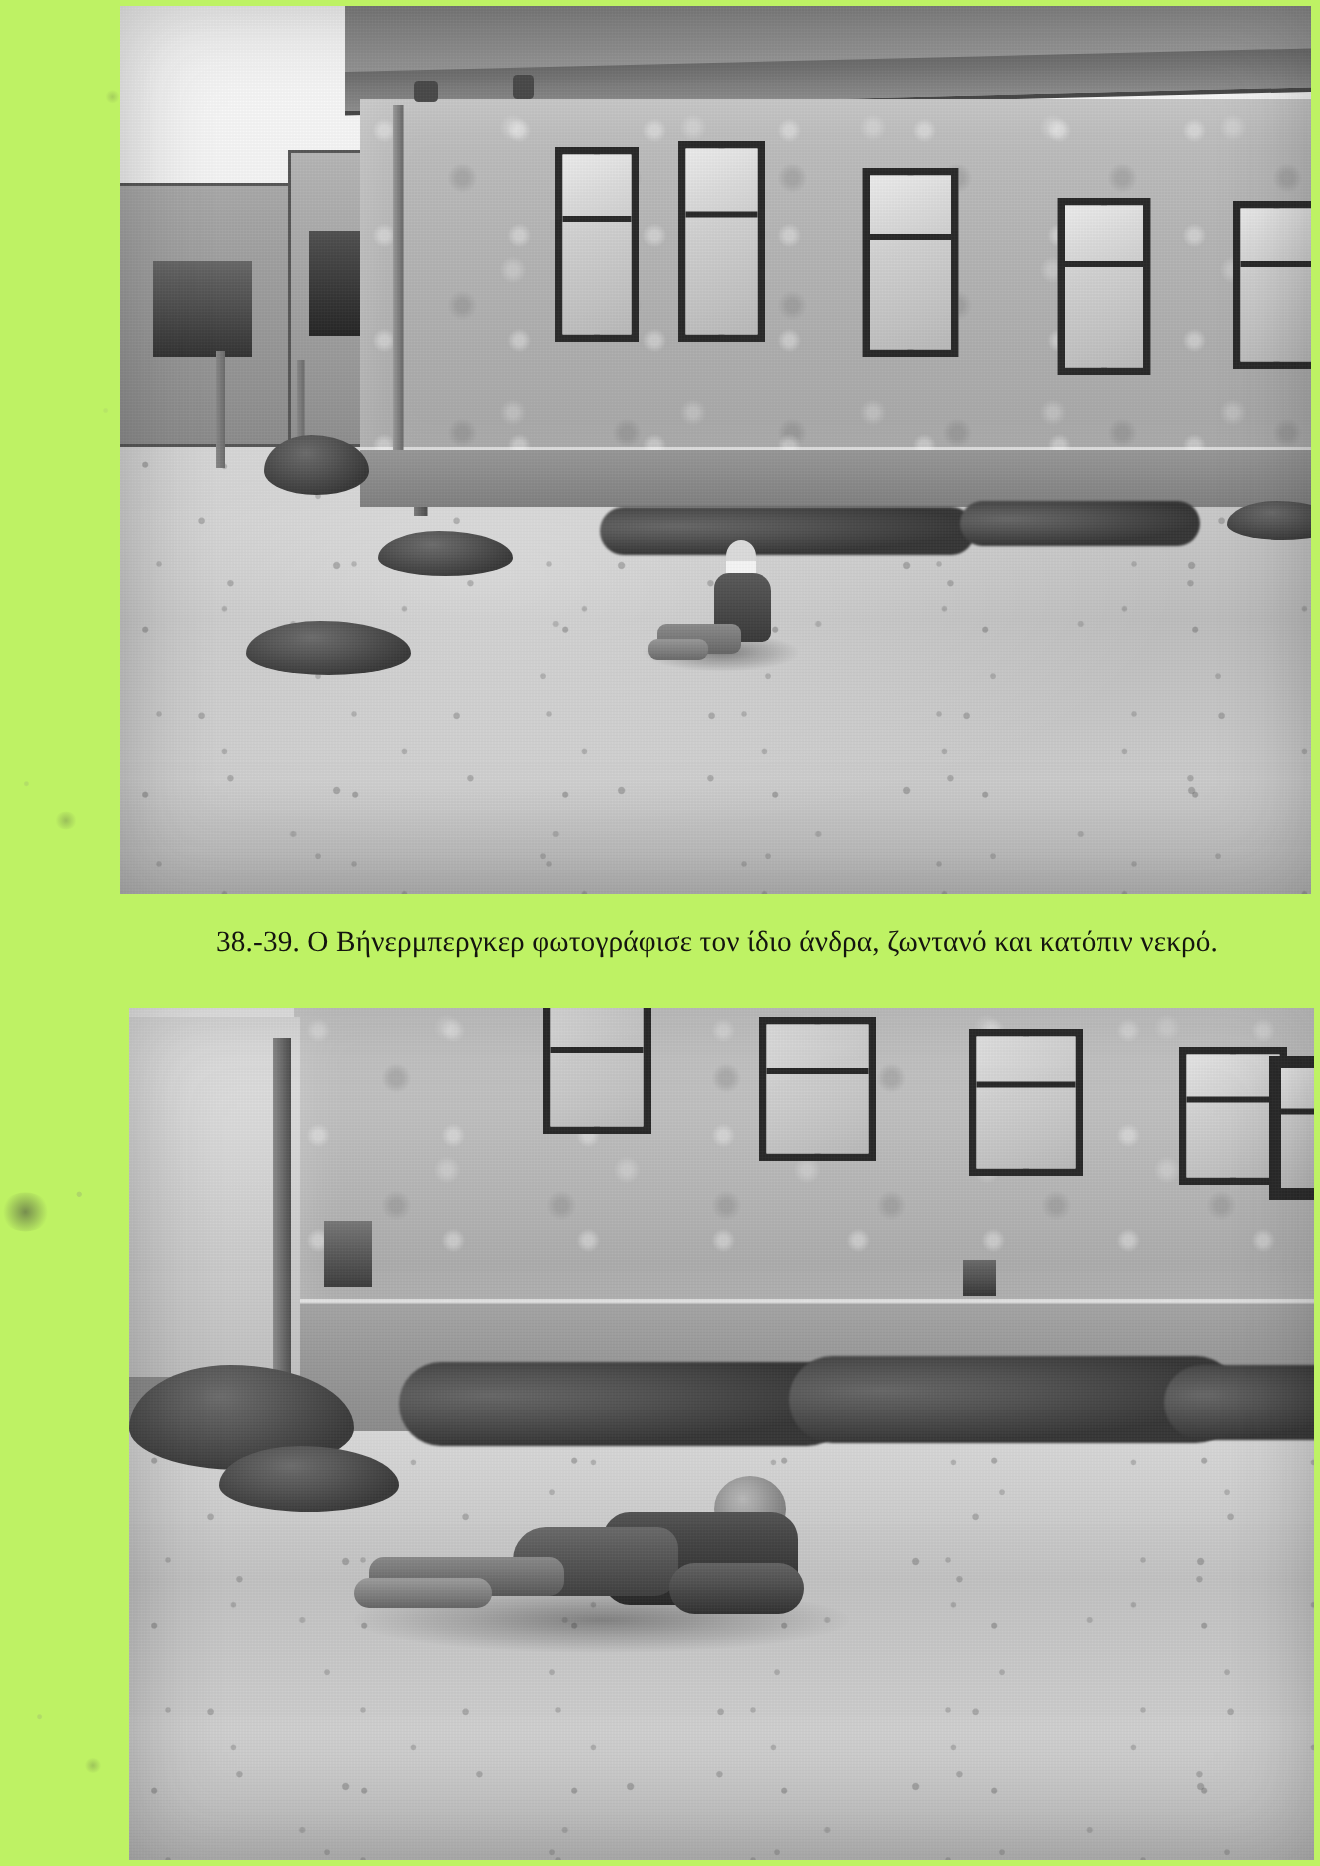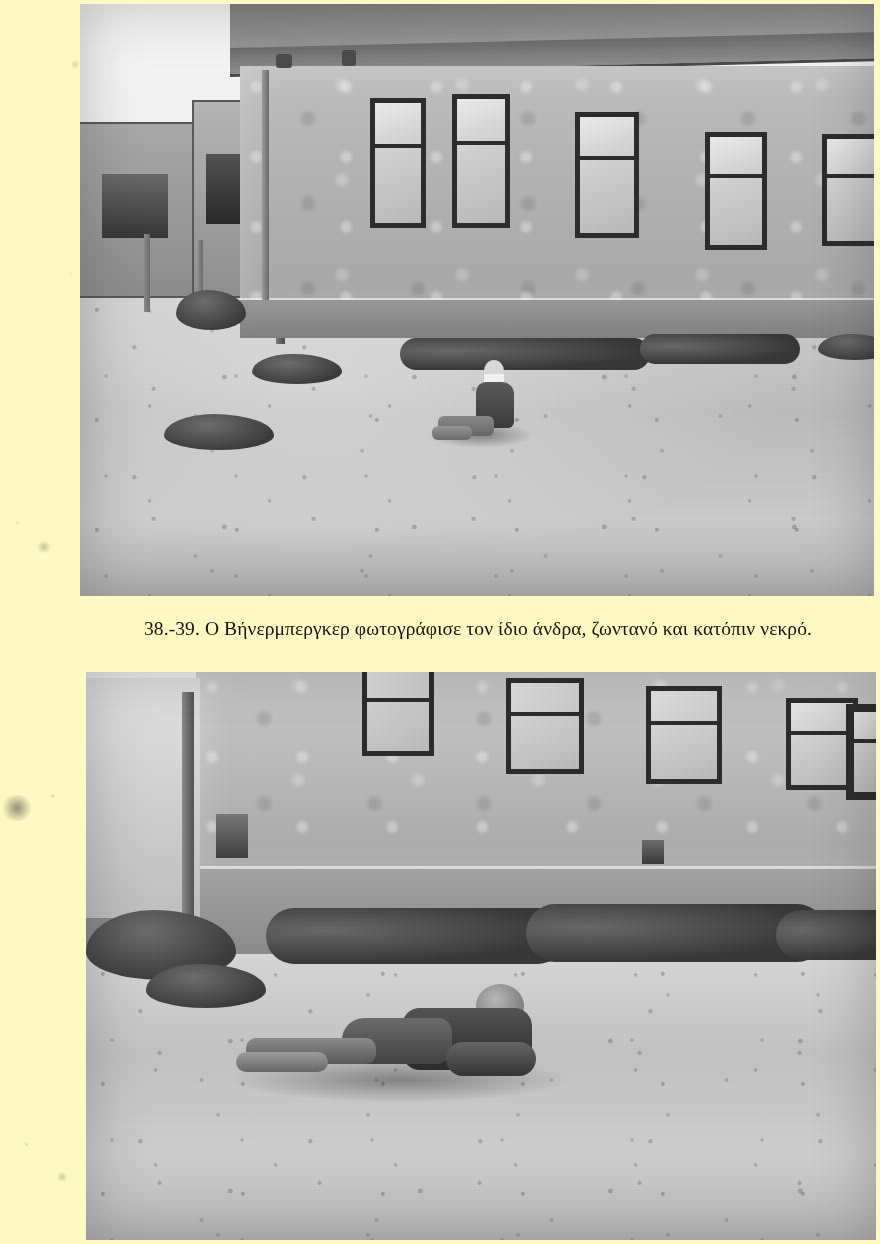--- a/index.html
+++ b/index.html
@@ -11,21 +11,21 @@
     width: 880px;
     height: 1244px;
     position: relative;
     font-family: "Liberation Serif", serif;
     overflow: hidden;
   }
 
   .page {
     position: absolute;
     inset: 0;
-    background: #fef9c3;
+    background: #bef264;
   }
 
   
   .page-grain {
     position: absolute;
     inset: 0;
     background:
       radial-gradient(circle at 6% 64%, rgba(120,120,120,.22) 0 1.5px, transparent 2px),
       radial-gradient(circle at 3% 92%, rgba(120,120,120,.18) 0 1.2px, transparent 2px),
       radial-gradient(circle at 2% 42%, rgba(120,120,120,.16) 0 1.1px, transparent 2px),

